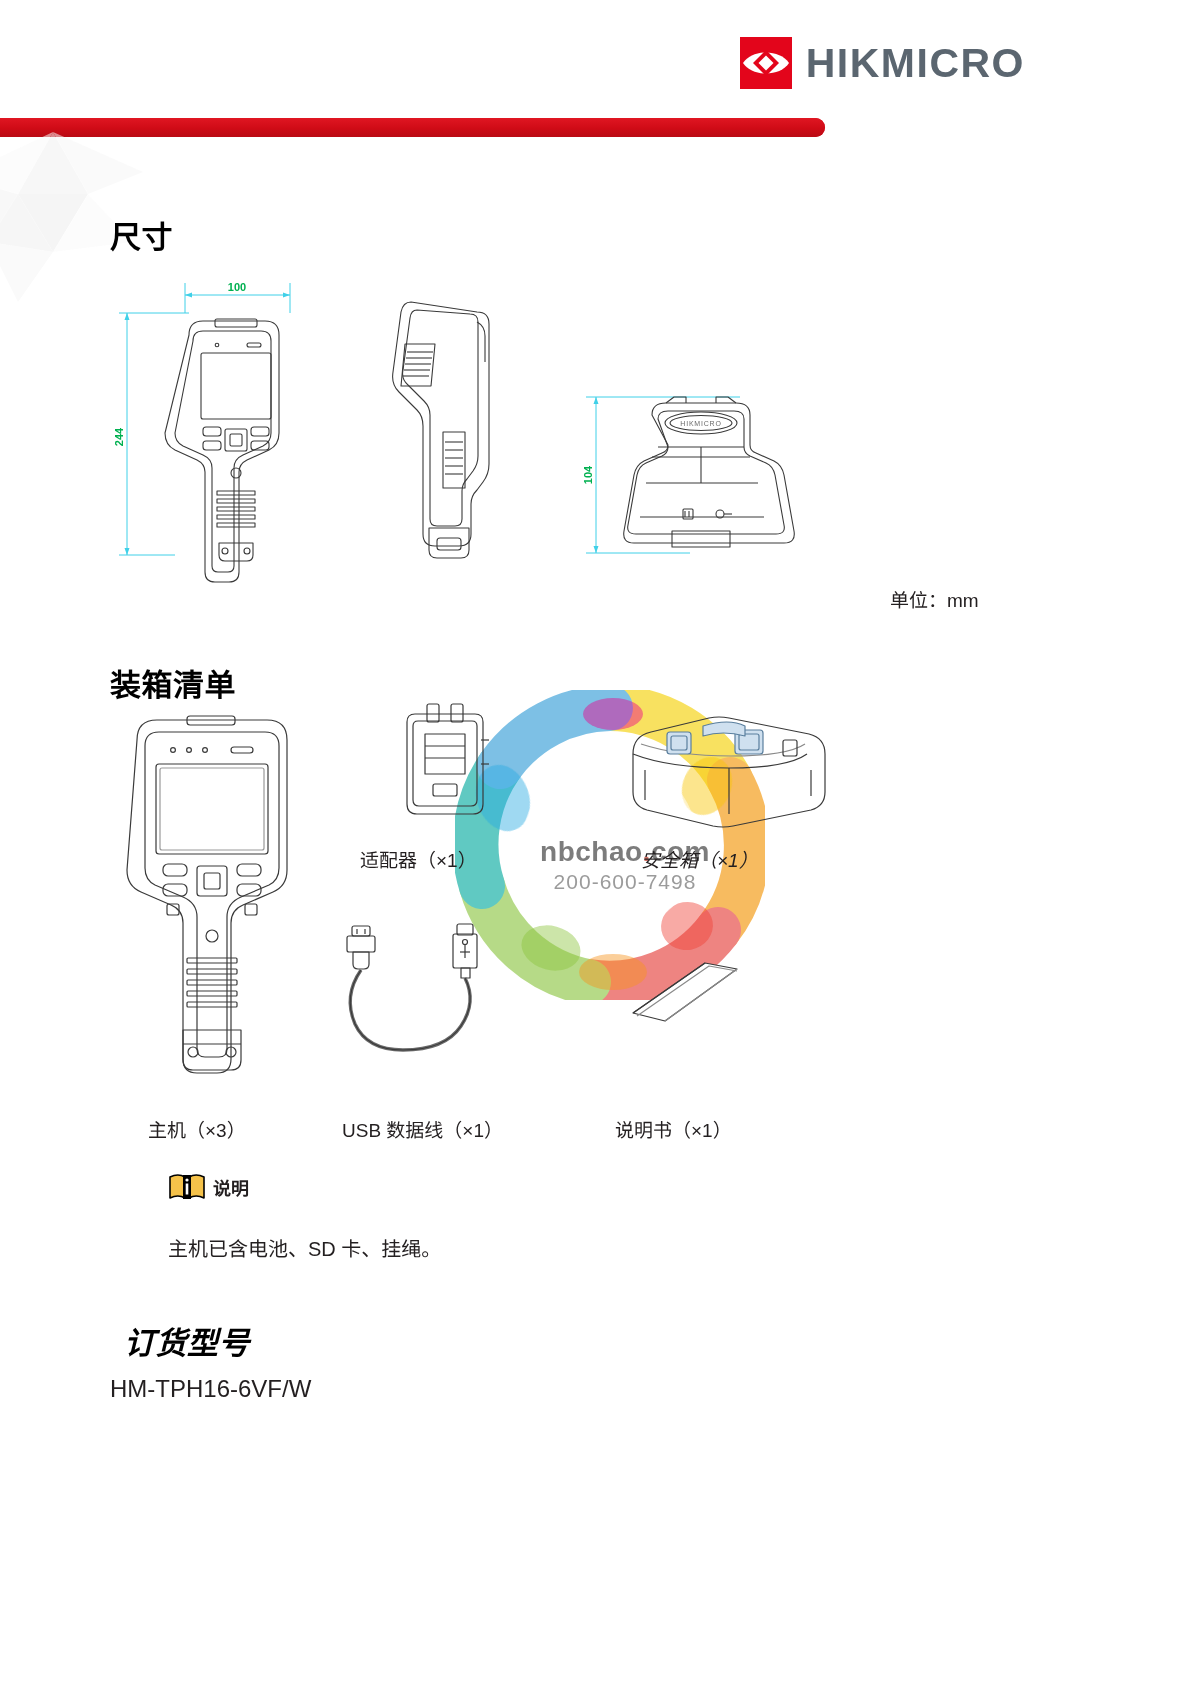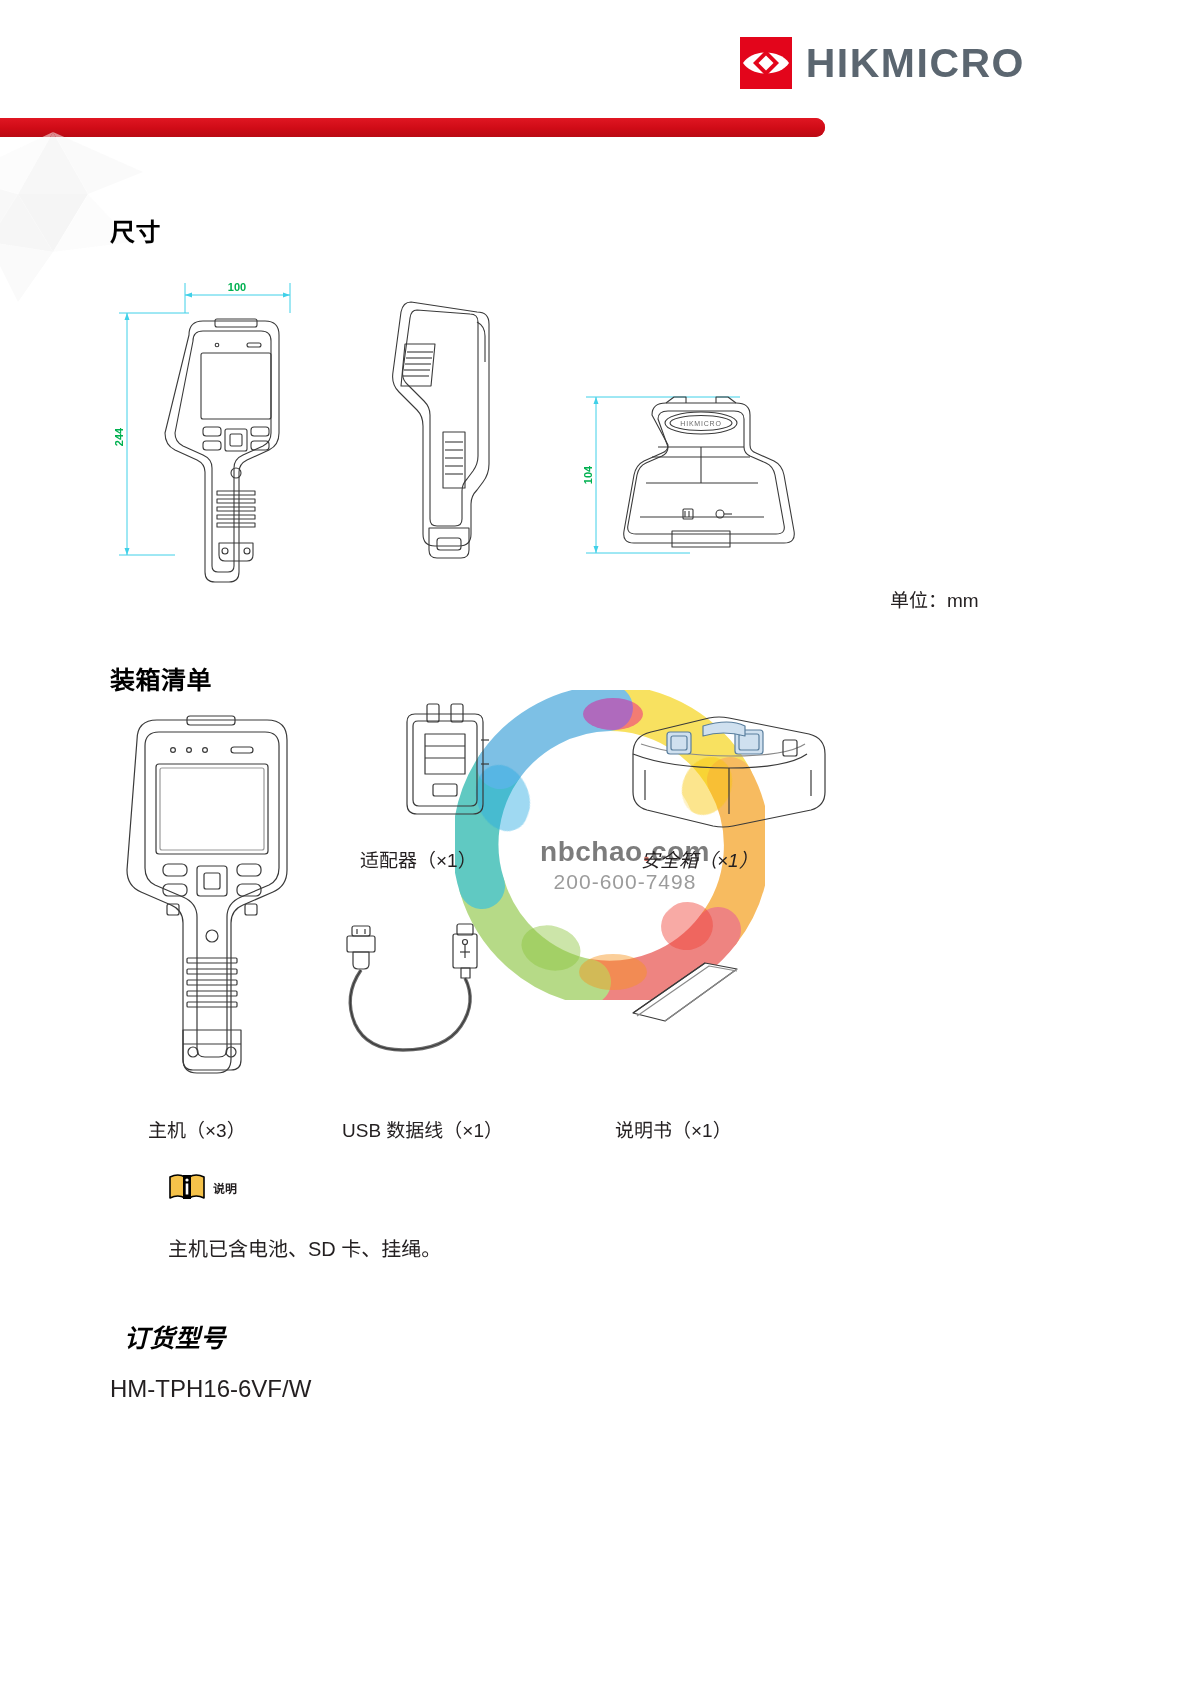--- a/index.html
+++ b/index.html
@@ -43,36 +43,36 @@
 
   
   .star-wm{
     position:absolute;left:-42px;top:132px;width:190px;height:175px;
     opacity:.55;pointer-events:none;
   }
 
   
   .h2{
     position:absolute;
-    font-size:25px;font-weight:700;letter-spacing:.5px;color:#000;
+    font-size:31px;font-weight:700;letter-spacing:.5px;color:#000;
   }
   .body-txt{
     position:absolute;font-size:19px;color:#231f20;white-space:nowrap;
   }
   .small-txt{
     position:absolute;font-size:17px;color:#231f20;white-space:nowrap;
   }
 
   
   .fig{position:absolute;}
   .fig svg{display:block;overflow:visible;}
 
   
   .note-row{position:absolute;display:flex;align-items:center;gap:7px;}
-  .note-label{font-size:12px;font-weight:700;color:#231f20;}
+  .note-label{font-size:18px;font-weight:700;color:#231f20;}
 
   
   .color-wm{
     position:absolute;left:455px;top:690px;width:310px;height:310px;
     pointer-events:none;
   }
   .cn-wm{
     position:absolute;left:500px;top:830px;width:250px;height:100px;
     pointer-events:none;text-align:center;
   }

